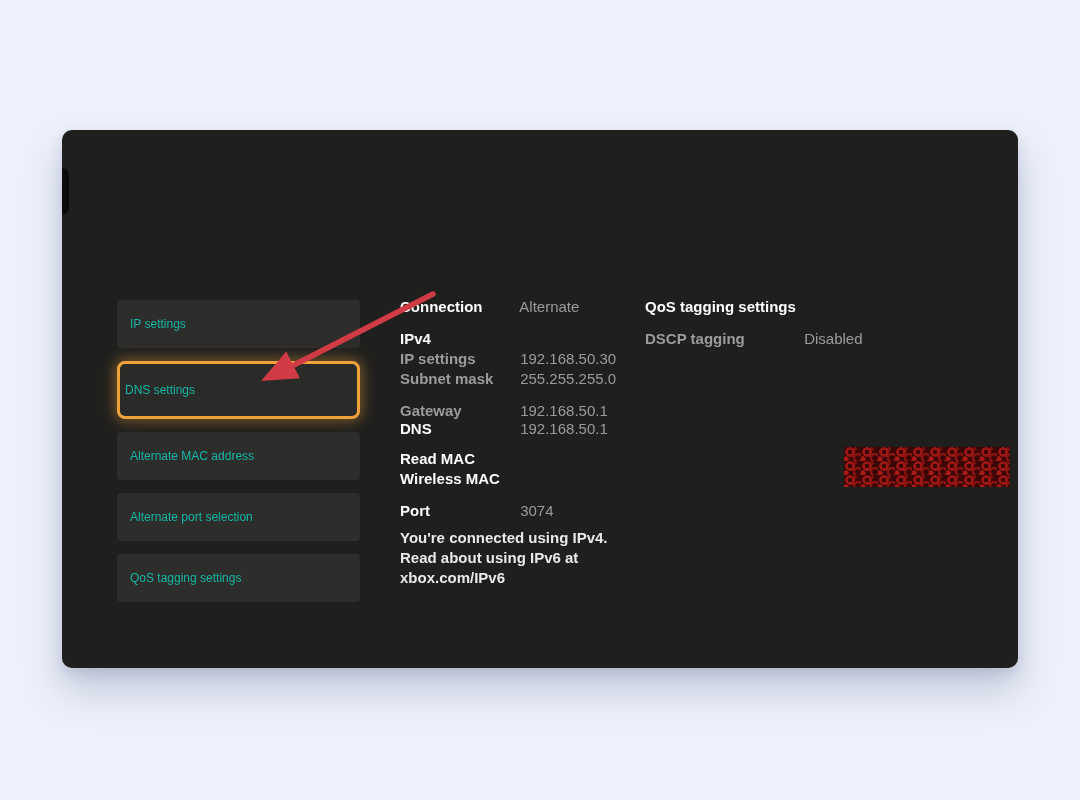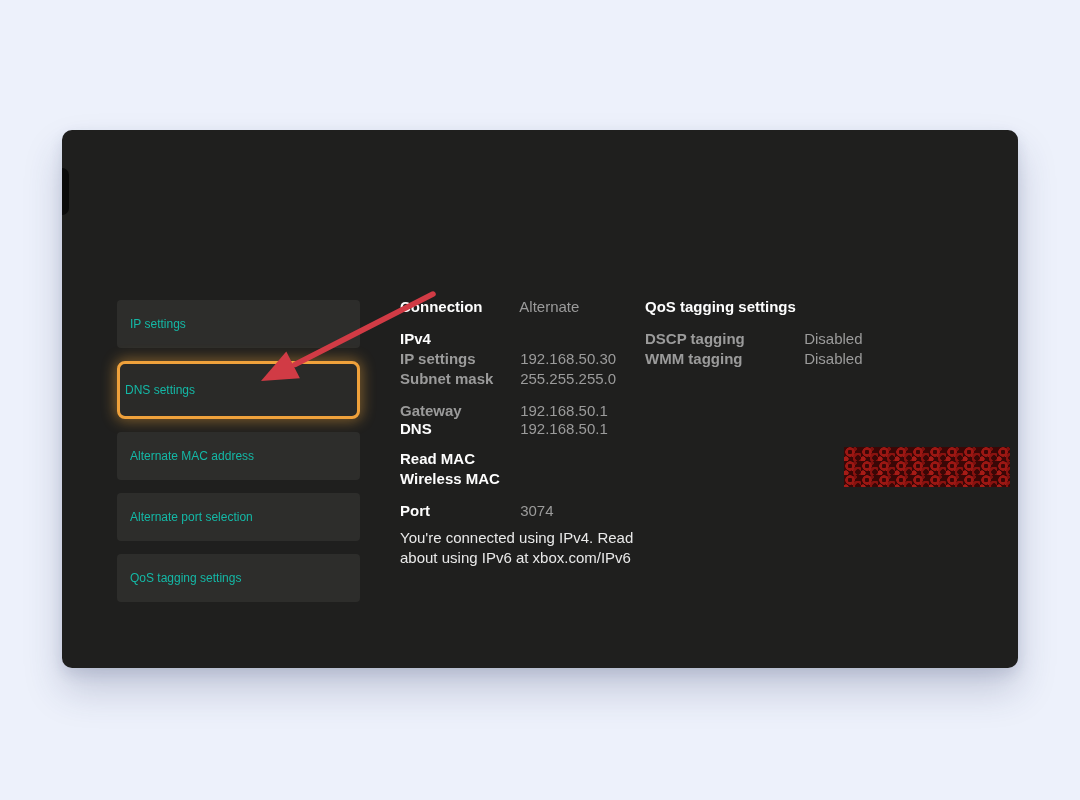--- a/index.html
+++ b/index.html
@@ -85,20 +85,21 @@
   .qos-col  { position: absolute; left: 583px; top: 0; width: 300px; height: 538px; }
 
   .note {
     position: absolute;
     left: 0; top: 398px;
     width: 242px;
     font-size: 15px;
     line-height: 20px;
     color: #e9e9e9;
     white-space: normal;
+    font-weight: bold;
   }
 
   
   .redaction {
     position: absolute;
     left: 444px; top: 317px;
     width: 166px; height: 40px;
     background-color: #3a0706;
     background-image:
       radial-gradient(circle 6px at 6px 5px,  rgba(0,0,0,0) 2px, #9c1713 2.5px 4.5px, rgba(0,0,0,0) 5px),
@@ -180,24 +181,20 @@
     </div>
 
     <div class="qos-col">
       <div class="row" style="top:168px">
         <span class="lbl-bold">QoS tagging settings</span>
       </div>
       <div class="row" style="top:200px">
         <span class="lbl-gray w155">DSCP tagging</span>
         <span class="val-gray">Disabled</span>
       </div>
-      <div class="row" style="top:220px">
-        <span class="lbl-gray w155">WMM tagging</span>
-        <span class="val-gray">Disabled</span>
-      </div>
     </div>
 
   </div>
 
   <svg class="arrow-overlay" viewBox="0 0 1080 800" xmlns="http://www.w3.org/2000/svg">
     <line x1="433" y1="294" x2="295" y2="364.5" stroke="#d13b45" stroke-width="5.5" stroke-linecap="round"></line>
     <polygon points="261,381 286.3,351.4 299.9,378.2" fill="#d13b45"></polygon>
   </svg>
 
 </div>

